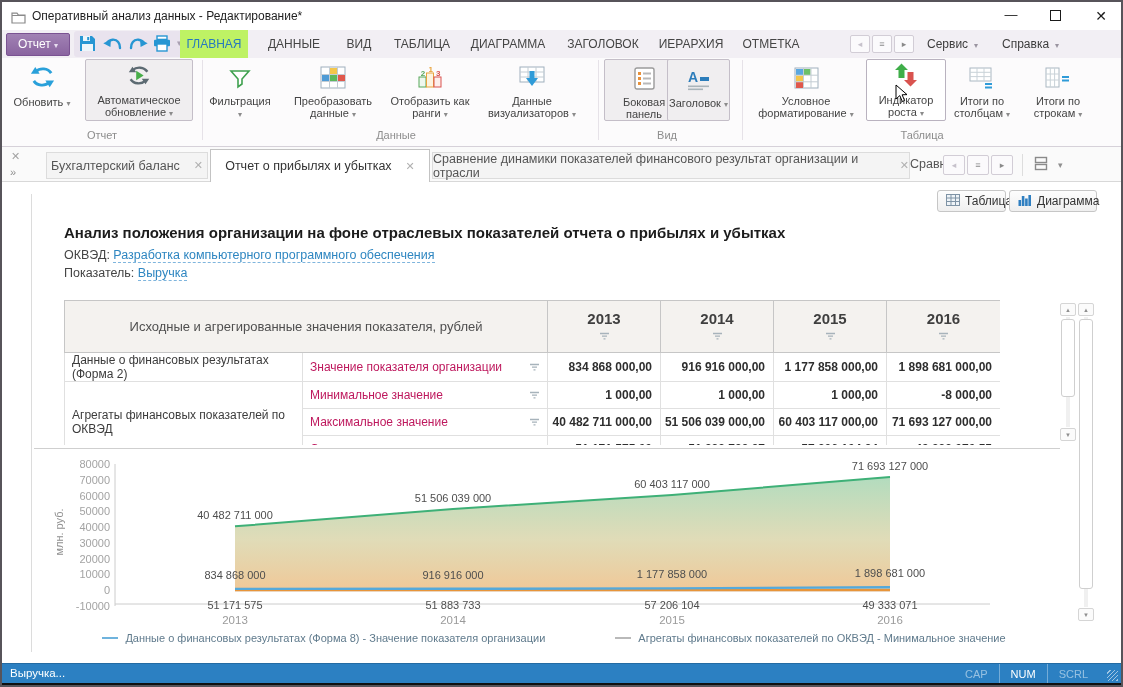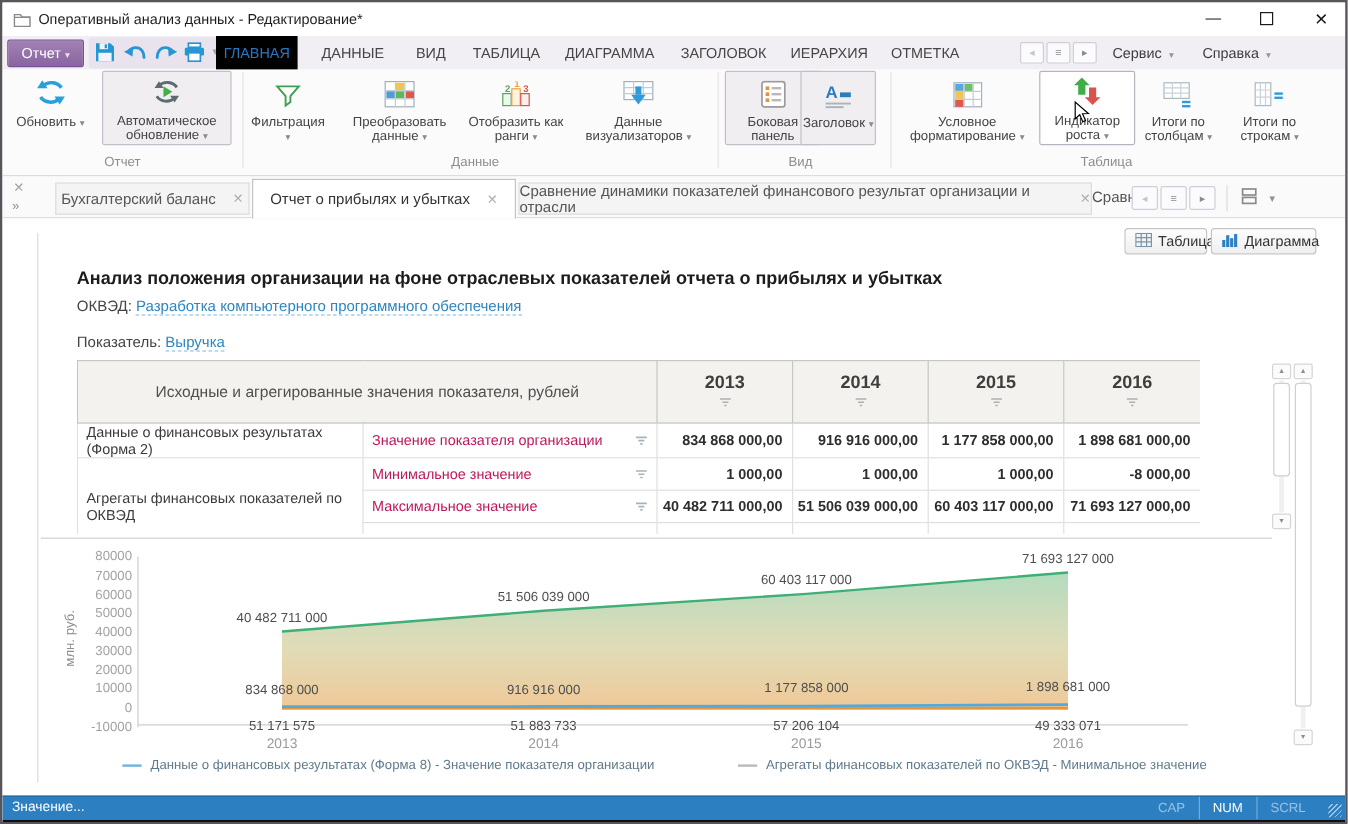--- a/index.html
+++ b/index.html
@@ -23,21 +23,21 @@
   .appmenu {
     position:absolute; left:4px; top:3px; width:64px; height:23px;
     background:linear-gradient(#a182b4,#8a64a0); border:1px solid #7a5292; border-radius:2px;
     color:#fff; font-size:12px; text-align:center; line-height:21px;
   }
   .appmenu .crtw { font-size:8px; color:#e8def0; }
   .qa-bg { position:absolute; left:72px; top:1px; width:120px; height:26px; background:#e9e3ee; border-radius:3px; }
   .qabtn { position:absolute; top:5px; }
   .qa-caret { position:absolute; left:175px; top:8px; font-size:9px; color:#aaa0b2; }
   .rtab { position:absolute; top:0; height:28px; line-height:28px; font-size:12px; color:#454545; text-align:center; }
-  .rtab.active { background:#000000; color:#2778be; }
+  .rtab.active { background:#bef264; color:#2778be; }
   .navgrp { position:absolute; display:flex; }
   .navbtn { width:20px; height:18px; border:1px solid #d2cdd6; background:#fbfafc; color:#8a8a8a;
             font-size:9px; text-align:center; line-height:16px; margin-right:2px; border-radius:2px;}
   .navbtn.dis { color:#c7c2cc; }
   .menu-extra { position:absolute; top:0; height:28px; line-height:28px; font-size:12px; color:#3d3d3d; }
   .menu-extra .crt { color:#9a94a0; font-size:8px; margin-left:6px; }
   
   .ribbon { position:absolute; left:0; top:56px; width:100%; height:89px; background:#fcfbfc; border-bottom:1px solid #d6d1d9; }
   .rbtn { position:absolute; top:1px; height:62px; display:flex; flex-direction:column; align-items:center;
           font-size:11px; color:#444; text-align:center; line-height:12px; }
@@ -404,21 +404,21 @@
             </g>
           </svg></span>
       <span>Диаграмма</span>
     </div>
 
     <div class="rep-title">Анализ положения организации на фоне отраслевых показателей отчета о прибылях и убытках</div>
     <div class="rep-line" style="top:66px;">
       <span>ОКВЭД:</span>
       <a href="#">Разработка компьютерного программного обеспечения</a>
     </div>
-    <div class="rep-line" style="top:96px;">
+    <div class="rep-line" style="top:84px;">
       <span>Показатель:</span>
       <a href="#">Выручка</a>
     </div>
 
     <div class="tblwrap">
       <table class="grid">
         <colgroup>
             <col style="width:238px">
             <col style="width:245px">
             <col style="width:113px">
@@ -588,21 +588,21 @@
         <span>Данные о финансовых результатах (Форма 8) - Значение показателя организации</span>
       </div>
       <div class="leg-item">
         <span class="leg-dash" style="background: rgb(185, 185, 185);"></span>
         <span>Агрегаты финансовых показателей по ОКВЭД - Минимальное значение</span>
       </div>
     </div>
   </div>
 
   <div class="sb">
-    <span class="msg">Значение...</span>
+    <span class="msg">Выручка...</span>
     <div class="right">
       <span class="lock">CAP</span>
       <span class="ssep"></span>
       <span class="lock on">NUM</span>
       <span class="ssep"></span>
       <span class="lock">SCRL</span>
     </div>
     <div class="grip"></div>
   </div>
   <div class="bstrip"></div>

